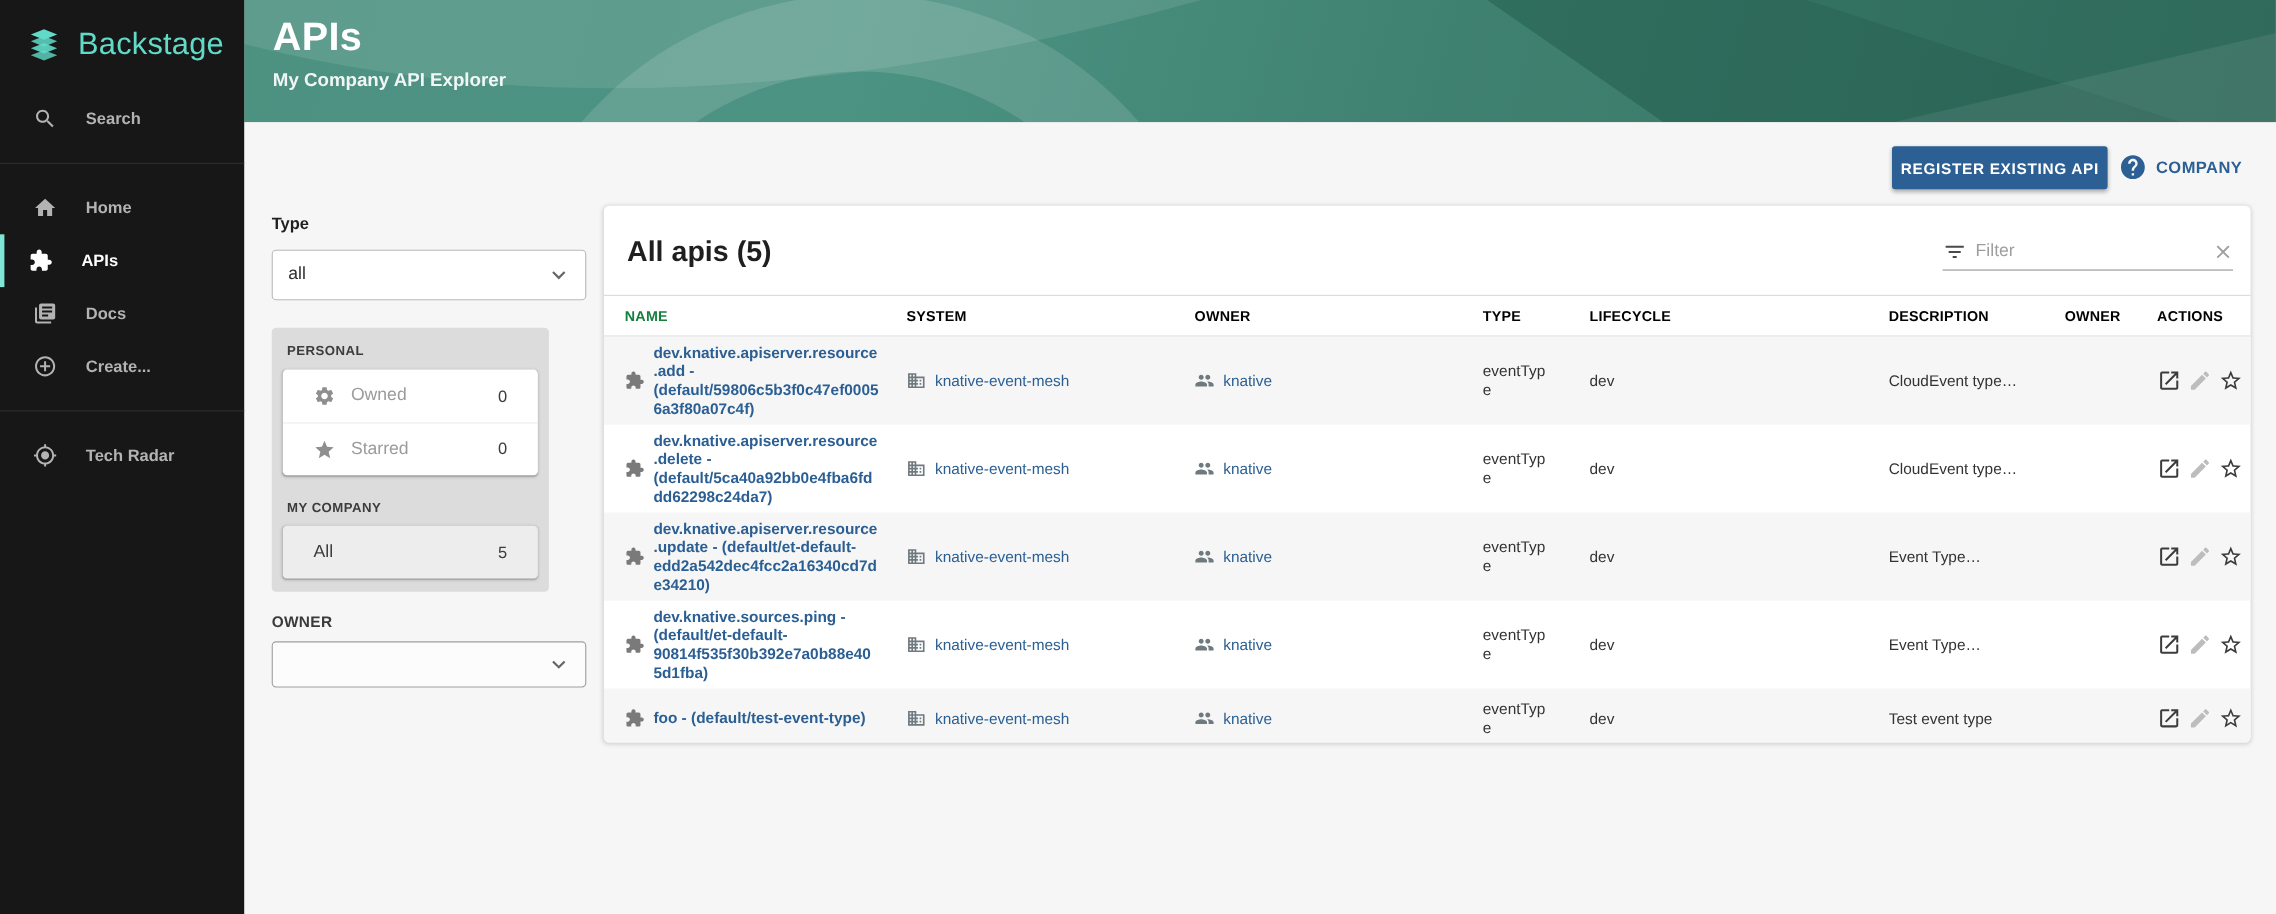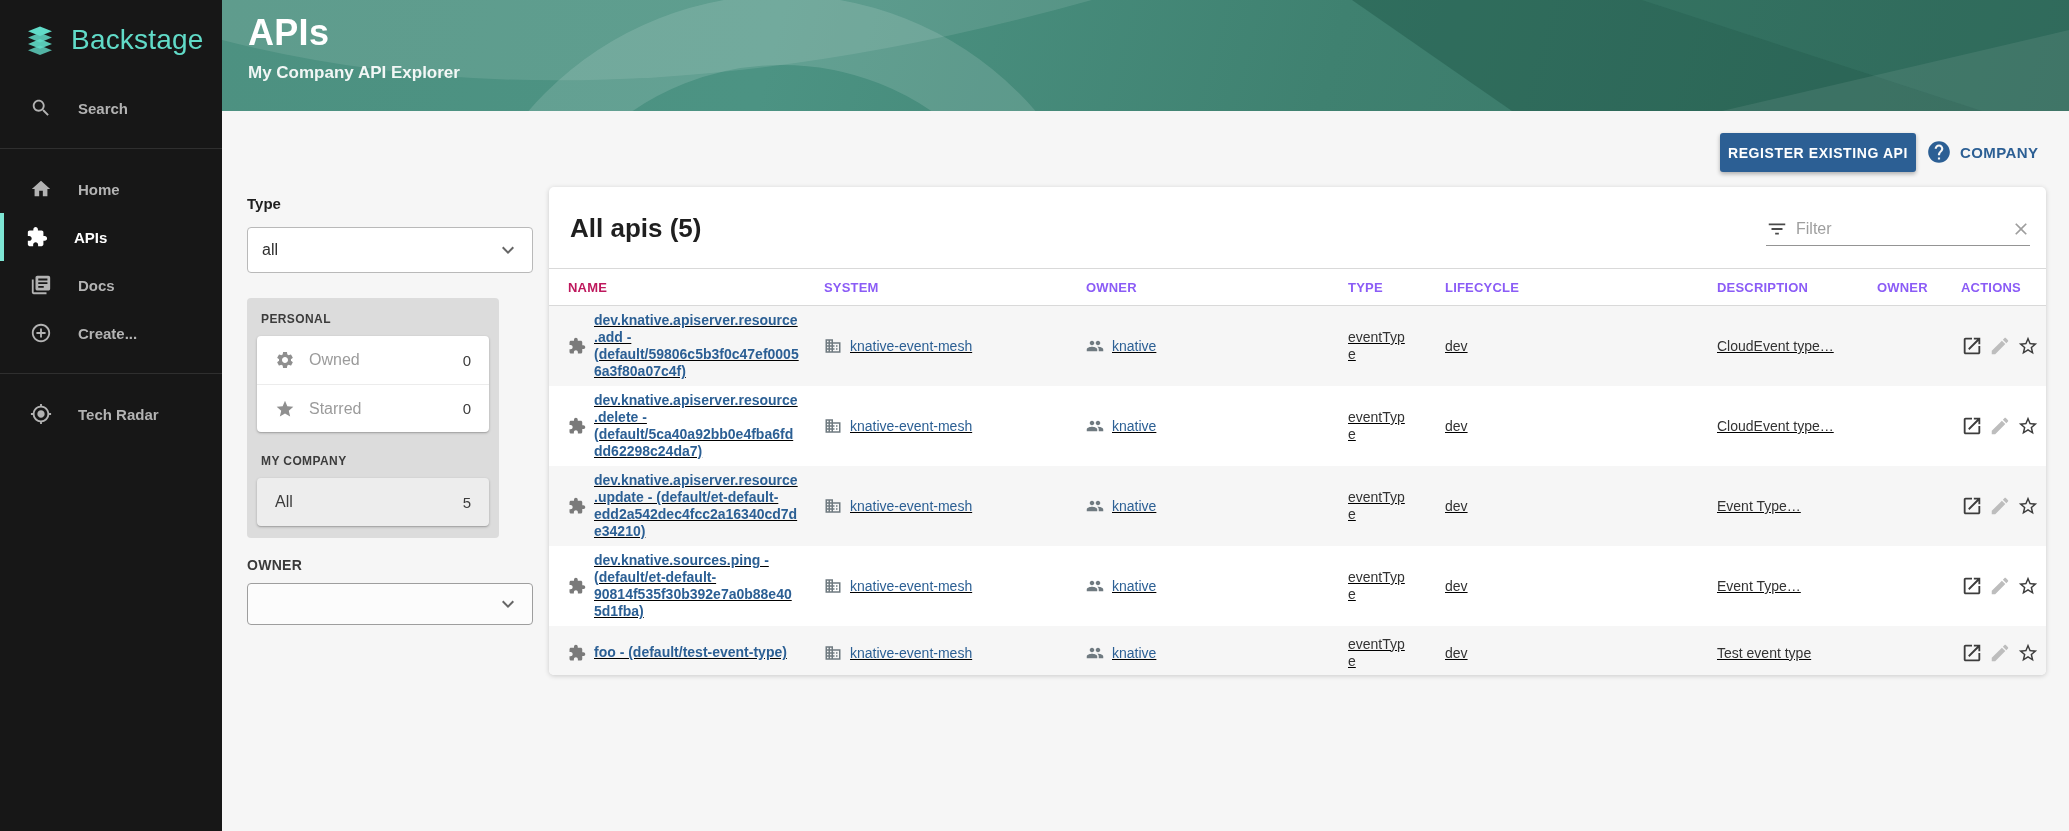--- a/index.html
+++ b/index.html
@@ -51,21 +51,21 @@
     border-radius:4px;display:flex;align-items:center;padding:0 12px 0 14px;cursor:pointer;}
   .type-select{top:227px;height:46px;}
   .owner-select{top:583px;height:42px;border-color:#9e9e9e;background:#fcfcfc;}
   .selectbox .sel-val{font-size:16px;color:#2e2e2e;flex:1;}
   .selectbox svg{width:24px;height:24px;color:#666;}
   .filter-panel{position:absolute;left:247px;top:298px;width:252px;background:#dcdcdc;border-radius:4px;
     padding:10px 10px 12px;}
   .group-hdr{font-size:12px;font-weight:bold;color:#3c3c3c;letter-spacing:.4px;margin:4px 4px 10px;}
   .group-hdr.second{margin-top:22px;}
   .mcard{background:#fff;border-radius:4px;box-shadow:0 1px 3px rgba(0,0,0,.2),0 1px 1px rgba(0,0,0,.12);overflow:hidden;}
-  .fitem{display:flex;align-items:center;gap:14px;height:48px;padding:0 18px;cursor:pointer;}
+  .fitem{display:flex;align-items:center;gap:14px;height:48px;padding:0 28px;cursor:pointer;}
   .fitem + .fitem{border-top:1px solid #ececec;}
   .fitem svg{width:20px;height:20px;color:#8f8f8f;}
   .fitem .flab{font-size:16px;color:#9b9b9b;flex:1;}
   .fitem .fcount{font-size:15px;color:#3c3c3c;}
   .all-card{margin-top:2px;background:#ededed;}
   .all-card .flab{color:#3c3c3c;}
 
   
   .card{position:absolute;left:549px;top:187px;width:1497px;height:488px;background:#fff;border-radius:5px;
     box-shadow:0 1px 5px rgba(0,0,0,.18);overflow:hidden;}
@@ -74,23 +74,23 @@
     gap:8px;border-bottom:1px solid #949494;}
   .search-box svg.funnel{width:22px;height:22px;color:#4a4a4a;flex:0 0 auto;cursor:pointer;}
   .search-box input{flex:1;border:none;outline:none;font-size:16px;color:#333;background:transparent;}
   .search-box input::placeholder{color:#9e9e9e;}
   .search-box svg.clear{width:20px;height:20px;color:#9e9e9e;flex:0 0 auto;cursor:pointer;}
 
   .thead,.tr{display:grid;grid-template-columns:256px 262px 262px 97px 272px 160px 84px 71px;
     padding-left:19px;padding-right:14px;align-items:center;}
   .thead{position:absolute;left:0;top:81px;width:100%;height:38px;border-top:1px solid #d9d9d9;
     border-bottom:1px solid #d9d9d9;}
-  .th{font-size:13px;font-weight:bold;color:#8b5cf6;letter-spacing:.2px;cursor:pointer;}
-  .th.sorted{color:#be185d;}
-  .tbody{position:absolute;left:0;top:119px;width:100%;text-decoration:underline;}
+  .th{font-size:13px;font-weight:bold;color:#000000;letter-spacing:.2px;cursor:pointer;}
+  .th.sorted{color:#15803d;}
+  .tbody{position:absolute;left:0;top:119px;width:100%;}
   .tr{min-height:50px;}
   .tr.odd{background:#f6f6f6;}
   .tr.r-tall{height:80px;}
   .td{font-size:14px;color:#333;}
   .cell-ic{display:flex;align-items:center;gap:8px;}
   .cell-ic svg{width:18px;height:18px;flex:0 0 auto;}
   .name-cell svg{color:#7a7a7a;}
   .sys-cell svg,.own-cell svg{color:#6b7artic8c;}
   .sys-cell svg{color:#6f7a80;}
   .own-cell svg{color:#6f7a80;}

